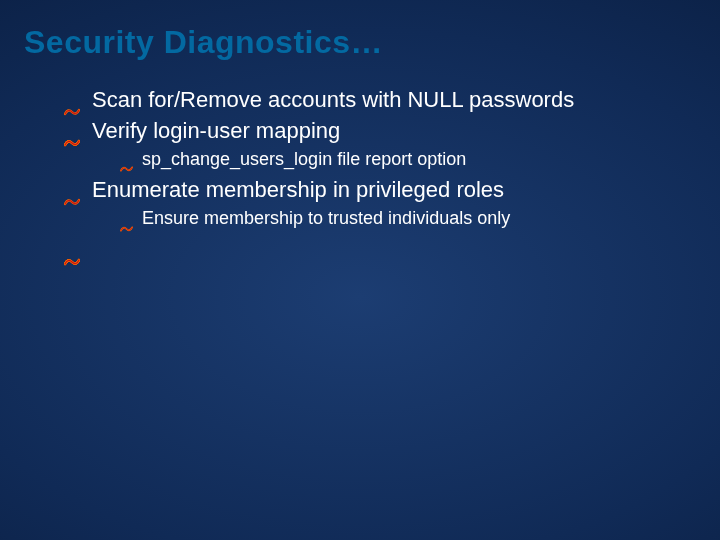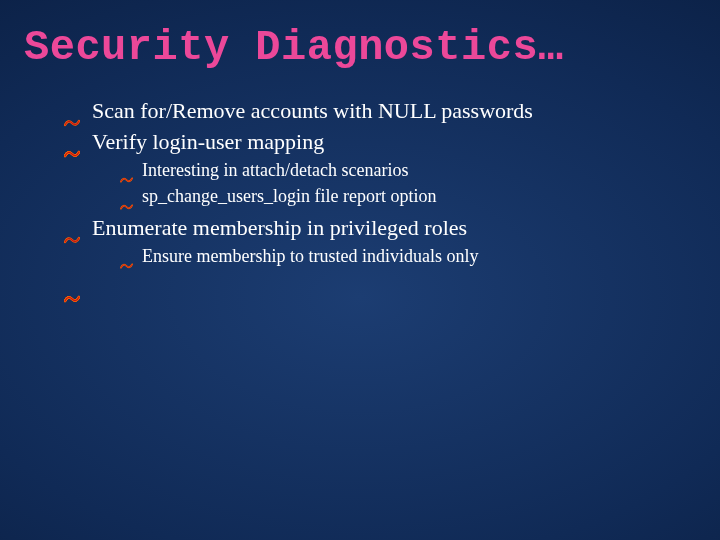--- a/index.html
+++ b/index.html
@@ -14,32 +14,30 @@
     background: radial-gradient(ellipse 110% 90% at 50% 55%, #1c3d72 0%, #102a56 55%, #081a3a 100%);
     color: #ffffff;
   }
   .slide {
     width: 720px;
     height: 540px;
     box-sizing: border-box;
     padding: 24px 20px 0 20px;
   }
   .title {
-    font-size: 42px;
+    font-size: 32px;
     font-weight: bold;
-    color: #ec4899;
+    color: #0369a1;
     margin: 0 0 24px 4px;
     letter-spacing: 0.5px;
-    font-family: Liberation Mono, monospace;
   }
   ul.lvl1 {
     list-style: none;
     margin: 0 0 0 44px;
     padding: 0;
-    font-family: Liberation Serif, serif;
   }
   ul.lvl1 > li {
     position: relative;
     font-size: 22px;
     line-height: 1.32;
     margin: 0 0 2px 0;
     padding-left: 28px;
   }
   ul.lvl2 {
     list-style: none;
@@ -97,27 +95,20 @@
             <path d="M1 7 Q4 1 8 5 Q12 9 15 3" stroke="#ff6a00" stroke-width="2.4" fill="none" stroke-linecap="round"></path>
             <path d="M1 7 Q4 1 8 5 Q12 9 15 3" stroke="#c81414" stroke-width="1.2" fill="none" stroke-linecap="round"></path>
           </svg></span>
       <span>Verify login-user mapping</span>
       <ul class="lvl2">
         <li>
           <span class="bullet"><svg viewBox="0 0 16 10">
                 <path d="M1 7 Q4 1 8 5 Q12 9 15 3" stroke="#ff6a00" stroke-width="2.2" fill="none" stroke-linecap="round"></path>
                 <path d="M1 7 Q4 1 8 5 Q12 9 15 3" stroke="#c81414" stroke-width="1.1" fill="none" stroke-linecap="round"></path>
               </svg></span>
-          <span>Interesting in attach/detach scenarios</span>
-        </li>
-        <li>
-          <span class="bullet"><svg viewBox="0 0 16 10">
-                <path d="M1 7 Q4 1 8 5 Q12 9 15 3" stroke="#ff6a00" stroke-width="2.2" fill="none" stroke-linecap="round"></path>
-                <path d="M1 7 Q4 1 8 5 Q12 9 15 3" stroke="#c81414" stroke-width="1.1" fill="none" stroke-linecap="round"></path>
-              </svg></span>
           <span>sp_change_users_login file report option</span>
         </li>
       </ul>
     </li>
 
     <li>
       <span class="bullet"><svg viewBox="0 0 16 10">
             <path d="M1 7 Q4 1 8 5 Q12 9 15 3" stroke="#ff6a00" stroke-width="2.4" fill="none" stroke-linecap="round"></path>
             <path d="M1 7 Q4 1 8 5 Q12 9 15 3" stroke="#c81414" stroke-width="1.2" fill="none" stroke-linecap="round"></path>
           </svg></span>

